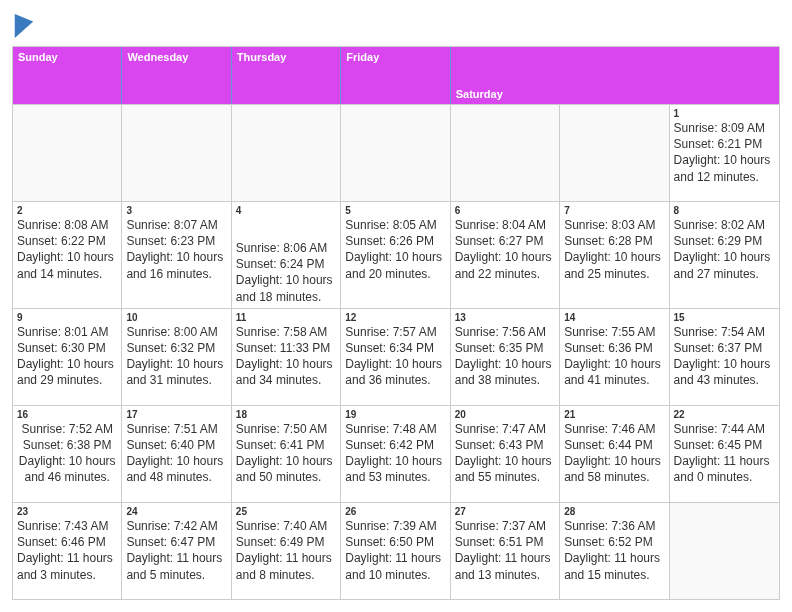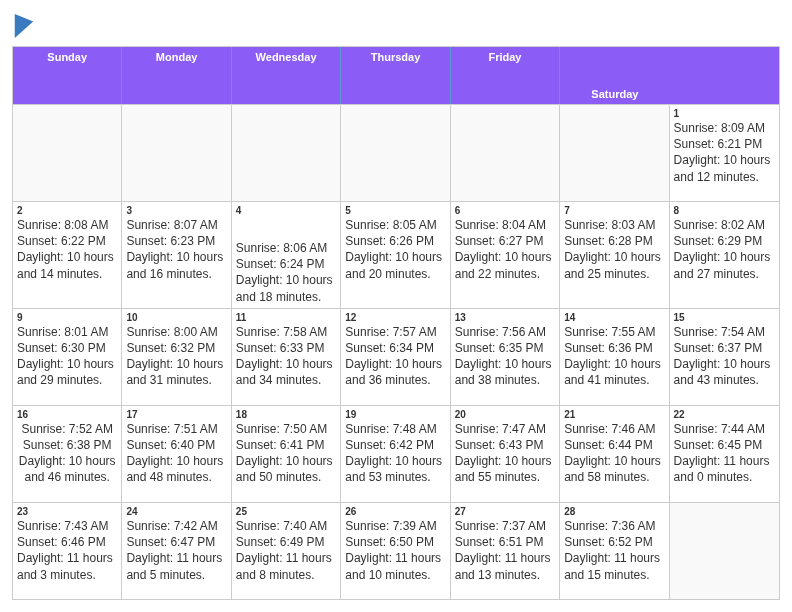--- a/index.html
+++ b/index.html
@@ -53,22 +53,21 @@
     }
     .calendar {
       flex: 1;
       display: flex;
       flex-direction: column;
       border: 1px solid #ccc;
     }
     .cal-header {
       display: grid;
       grid-template-columns: repeat(7, 1fr);
-      background: #8b5cf6;
-      text-align: center;
+      background: #d946ef;
     }
     .cal-header-cell {
       color: #fff;
       font-size: 11px;
       font-weight: bold;
       padding: 4px 5px;
       border-right: 1px solid #5a9bd6;
     }
     .cal-header-cell:last-child {
       border-right: none;
@@ -129,21 +128,20 @@
     </div>
     <div class="title-block">
       <div class="month-title"></div>
       <div class="location-title"></div>
     </div>
   </div>
 
   <div class="calendar">
     <div class="cal-header">
     <div class="cal-header-cell">Sunday</div>
-        <div class="cal-header-cell">Monday</div>
         <div class="cal-header-cell">Wednesday</div>
         <div class="cal-header-cell">Thursday</div>
         <div class="cal-header-cell">Friday</div>
         <div class="cal-header-cell">Saturday</div>
       </div>
     <div class="cal-body">
     <div class="cal-row">
           <div class="cal-cell empty"></div>
           <div class="cal-cell empty"></div>
           <div class="cal-cell empty"></div>
@@ -220,21 +218,21 @@
           <div class="cal-cell">
             <span class="day-number">10</span>
             <div class="cell-text" style="white-space: pre-line;">Sunrise: 8:00 AM
 Sunset: 6:32 PM
 Daylight: 10 hours
 and 31 minutes.</div>
           </div>
           <div class="cal-cell">
             <span class="day-number">11</span>
             <div class="cell-text" style="white-space: pre-line;">Sunrise: 7:58 AM
-Sunset: 6:33 PM
+Sunset: 11:33 PM
 Daylight: 10 hours
 and 34 minutes.</div>
           </div>
           <div class="cal-cell">
             <span class="day-number">12</span>
             <div class="cell-text" style="white-space: pre-line;">Sunrise: 7:57 AM
 Sunset: 6:34 PM
 Daylight: 10 hours
 and 36 minutes.</div>
           </div>

